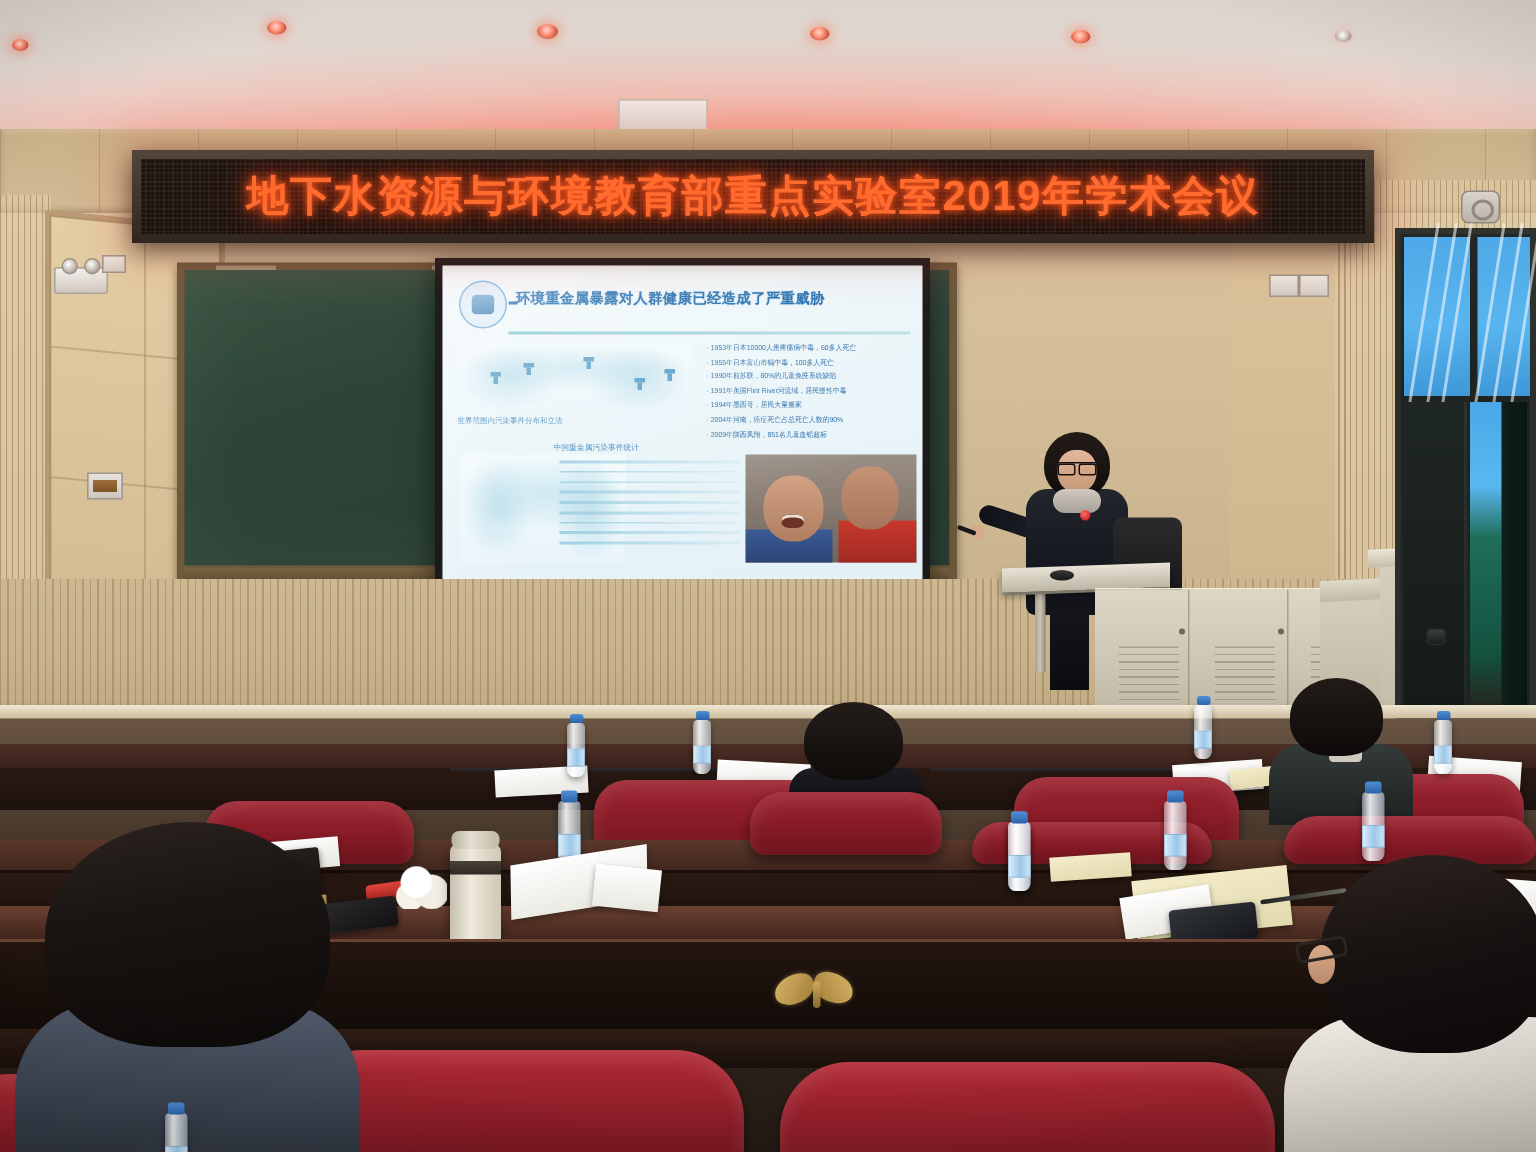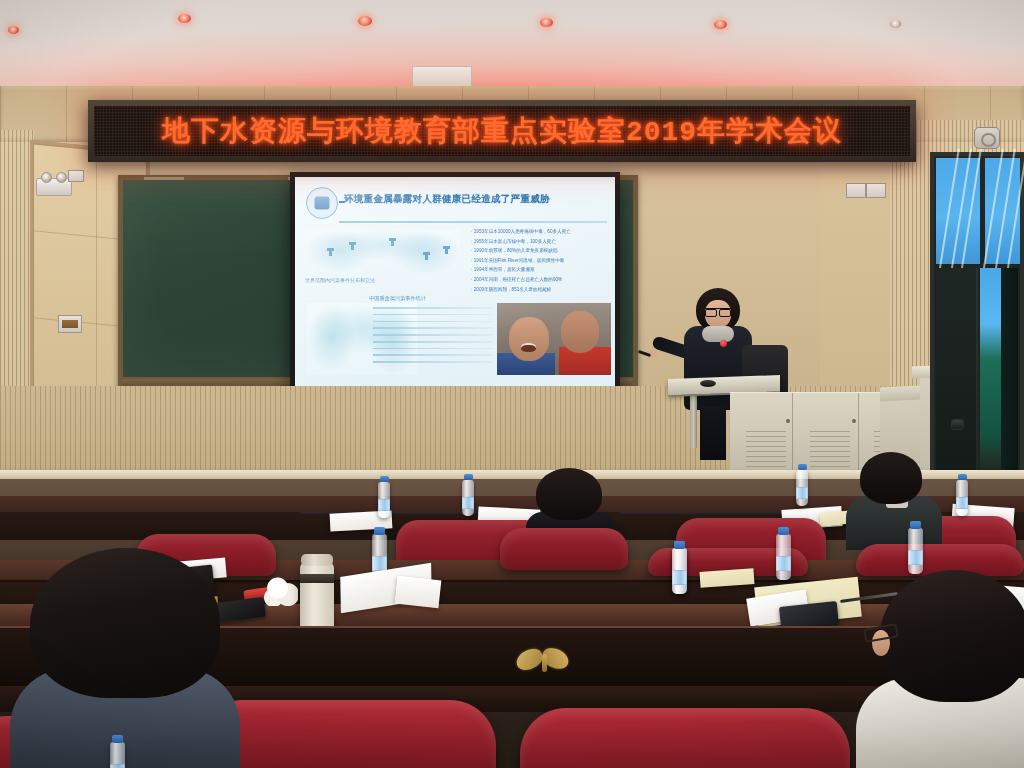--- a/index.html
+++ b/index.html
@@ -240,21 +240,20 @@
     left:88px;top:100px;width:828px;height:62px;
     background:linear-gradient(#4b4036,#2c241d);
     padding:6px;box-sizing:border-box;
     box-shadow:0 5px 16px rgba(0,0,0,.6), 0 0 34px 10px rgba(255,80,60,.22);
   }
   #ledface{
     position:relative;width:100%;height:100%;
     background:#150d0a;
     display:flex;align-items:center;justify-content:center;
     overflow:hidden;
-    font-family:Liberation Mono, monospace;
   }
   #ledface::after{
     content:"";position:absolute;inset:0;
     background:
       repeating-linear-gradient(90deg, rgba(255,255,255,.05) 0 1px, rgba(0,0,0,0) 1px 3px),
       repeating-linear-gradient(180deg, rgba(255,255,255,.05) 0 1px, rgba(0,0,0,0) 1px 3px);
     pointer-events:none;
   }
   #ledtext{
     position:relative;z-index:2;

